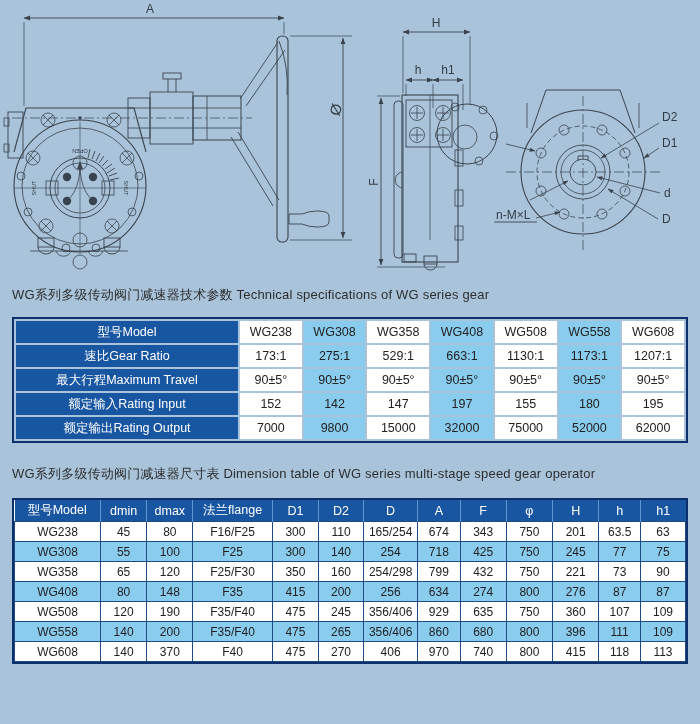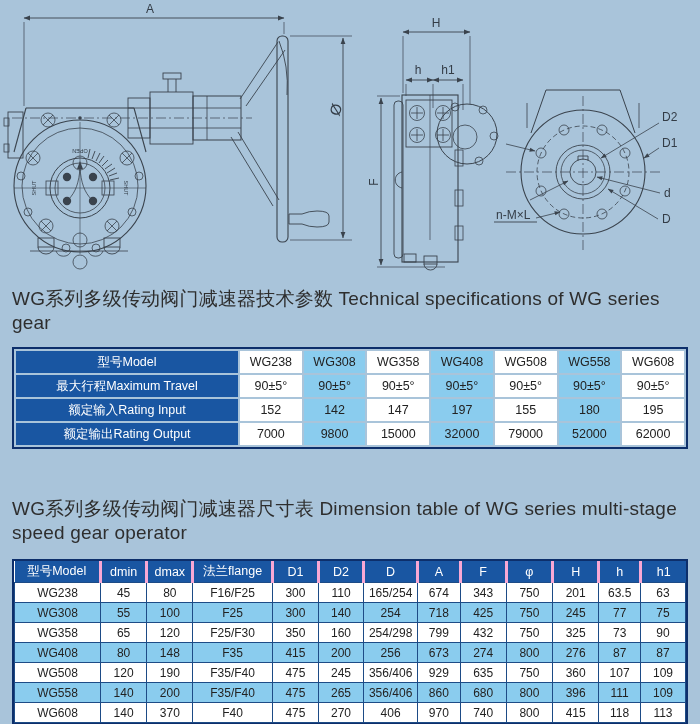--- a/index.html
+++ b/index.html
@@ -6,24 +6,24 @@
   body{
     width:700px;height:724px;overflow:hidden;
     background:#a9c4da;
     font-family:"Liberation Sans","DejaVu Sans",sans-serif;
     color:#222;
   }
   .page{width:700px;height:724px;position:relative;}
   .drawing-wrap{width:700px;height:282px;}
   .sec-title{
     margin:4px 0 0 12px;
-    font-size:19px;font-weight:500;color:#2e2e2e;
+    font-size:13px;font-weight:500;color:#2e2e2e;
     letter-spacing:.2px;
   }
-  .title2{margin-top:47px;}
+  .title2{margin-top:22px;}
   
   .spec-wrap{
     margin:13px 12px 0 12px;
     border:2px solid #0d2f6b;
   }
   table.spec{
     width:100%;border-collapse:separate;border-spacing:2px;
     table-layout:fixed;
   }
   table.spec td{
@@ -38,21 +38,21 @@
   .dim-wrap{
     margin:15px 12px 0 12px;
     border:2px solid #0d2f6b;background:#fff;
   }
   table.dim{
     width:100%;border-collapse:collapse;table-layout:fixed;
   }
   table.dim th{
     background:#1956a2;color:#fff;font-weight:normal;
     font-size:12.5px;height:21px;padding:0 1px;
-    border-left:3px solid #f9a8d4;border-right:1px solid #5e95cc;
+    border-left:1px solid #f9a8d4;border-right:1px solid #5e95cc;
     white-space:nowrap;overflow:hidden;
   }
   table.dim th:first-child{border-left:none;}
   table.dim th:last-child{border-right:none;}
   table.dim td{
     font-size:12px;height:19px;padding:0 1px;text-align:center;
     border:1px solid #1d4b86;background:#fff;
     white-space:nowrap;overflow:hidden;
   }
   table.dim tr.blue td{background:#8accee;}
@@ -297,20 +297,30 @@
             <td class="spec-label">型号Model</td>
             <td class="spec-cell">WG238</td>
             <td class="spec-cell blue">WG308</td>
             <td class="spec-cell">WG358</td>
             <td class="spec-cell blue">WG408</td>
             <td class="spec-cell">WG508</td>
             <td class="spec-cell blue">WG558</td>
             <td class="spec-cell">WG608</td>
           </tr>
           <tr>
+            <td class="spec-label">速比Gear Ratio</td>
+            <td class="spec-cell">173:1</td>
+            <td class="spec-cell blue">275:1</td>
+            <td class="spec-cell">529:1</td>
+            <td class="spec-cell blue">663:1</td>
+            <td class="spec-cell">1130:1</td>
+            <td class="spec-cell blue">1173:1</td>
+            <td class="spec-cell">1207:1</td>
+          </tr>
+          <tr>
             <td class="spec-label">最大行程Maximum Travel</td>
             <td class="spec-cell">90±5°</td>
             <td class="spec-cell blue">90±5°</td>
             <td class="spec-cell">90±5°</td>
             <td class="spec-cell blue">90±5°</td>
             <td class="spec-cell">90±5°</td>
             <td class="spec-cell blue">90±5°</td>
             <td class="spec-cell">90±5°</td>
           </tr>
           <tr>
@@ -322,21 +332,21 @@
             <td class="spec-cell">155</td>
             <td class="spec-cell blue">180</td>
             <td class="spec-cell">195</td>
           </tr>
           <tr>
             <td class="spec-label">额定输出Rating Output</td>
             <td class="spec-cell">7000</td>
             <td class="spec-cell blue">9800</td>
             <td class="spec-cell">15000</td>
             <td class="spec-cell blue">32000</td>
-            <td class="spec-cell">79000</td>
+            <td class="spec-cell">75000</td>
             <td class="spec-cell blue">52000</td>
             <td class="spec-cell">62000</td>
           </tr>
         </tbody>
     </table>
   </div>
 
   <div class="sec-title title2">WG系列多级传动阀门减速器尺寸表 Dimension table of WG series multi-stage speed gear operator</div>
 
   <div class="dim-wrap">
@@ -408,33 +418,33 @@
             <td>WG358</td>
             <td>65</td>
             <td>120</td>
             <td>F25/F30</td>
             <td>350</td>
             <td>160</td>
             <td>254/298</td>
             <td>799</td>
             <td>432</td>
             <td>750</td>
-            <td>325</td>
+            <td>221</td>
             <td>73</td>
             <td>90</td>
           </tr>
           <tr class="blue">
             <td>WG408</td>
             <td>80</td>
             <td>148</td>
             <td>F35</td>
             <td>415</td>
             <td>200</td>
             <td>256</td>
-            <td>673</td>
+            <td>634</td>
             <td>274</td>
             <td>800</td>
             <td>276</td>
             <td>87</td>
             <td>87</td>
           </tr>
           <tr>
             <td>WG508</td>
             <td>120</td>
             <td>190</td>

